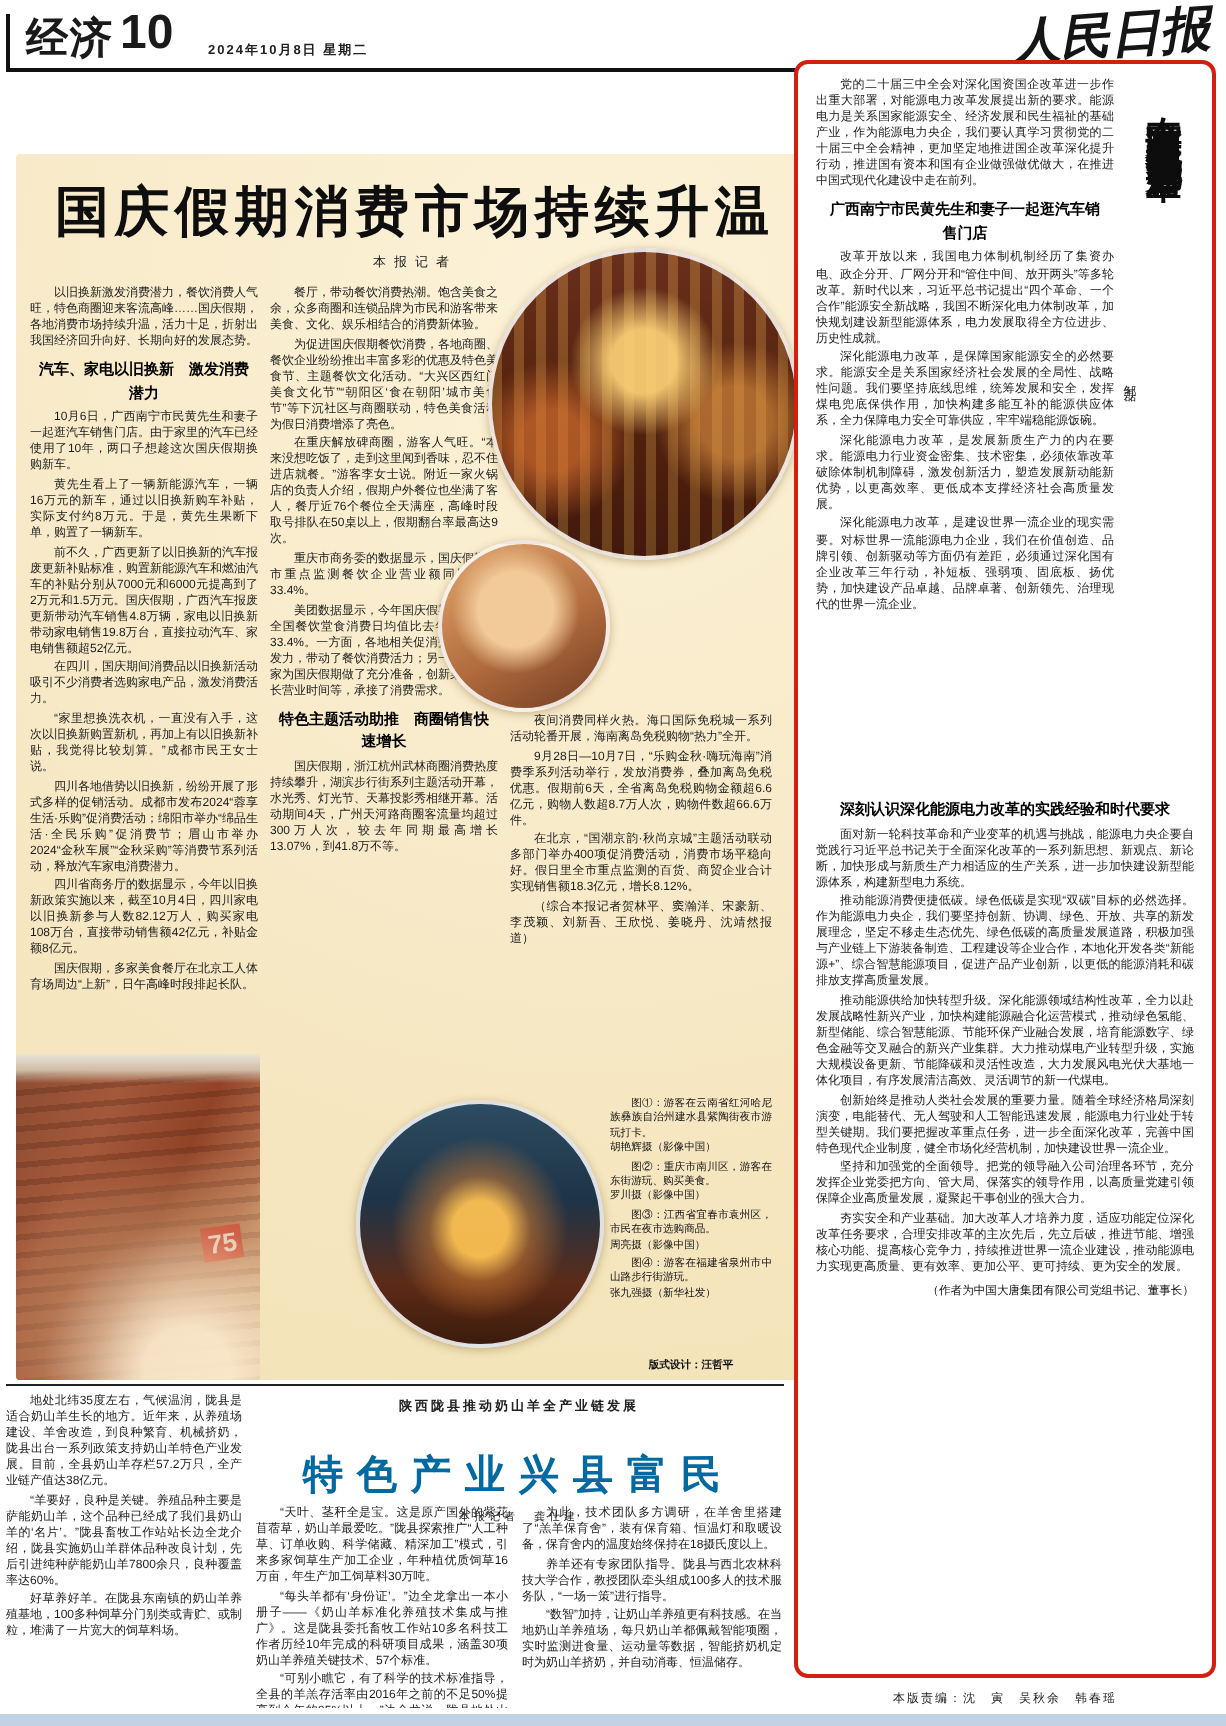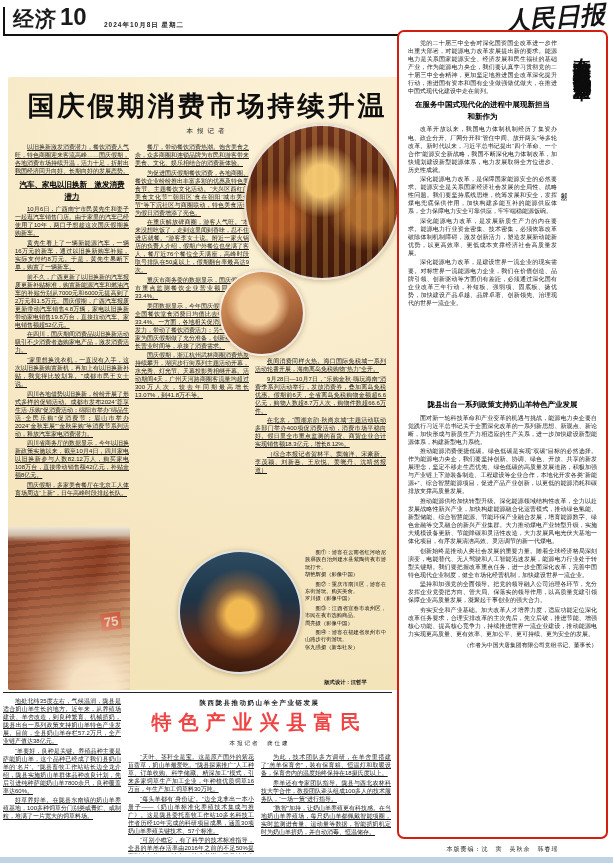--- a/index.html
+++ b/index.html
@@ -12,21 +12,21 @@
   .hdr-pagenum{position:absolute;left:60px;top:3px;font-size:24px;font-weight:bold;}
   .hdr-date{position:absolute;left:104px;top:21px;font-size:6.5px;font-weight:bold;color:#222;letter-spacing:1px;}
   .masthead{position:absolute;right:8px;top:1px;font-family:"Liberation Serif",serif;
             font-size:25px;font-weight:bold;font-style:italic;transform:rotate(-4deg);color:#151515;}
   
   #feature{position:absolute;left:8px;top:77px;width:399px;height:613px;border-radius:2px;
     background:radial-gradient(circle at 72% 12%,#fcf2d8 0%,#f7e9c6 55%,#f3e2b6 100%);}
   .f-headline{position:absolute;left:0;right:0;top:11px;text-align:center;font-size:27px;
     font-weight:bold;letter-spacing:3px;color:#0e0e0e;}
   .f-byline{position:absolute;left:0;right:0;top:50px;text-align:center;font-size:6.5px;letter-spacing:4px;color:#222;}
-  .col{position:absolute;overflow:hidden;text-decoration:underline;}
+  .col{position:absolute;overflow:hidden;}
   .body-text p{margin:0 0 1.5px;text-indent:2em;font-size:6px;line-height:1.34;text-align:justify;color:#1c1c1c;}
   .col-subhead{font-size:7.5px;font-weight:bold;text-align:center;line-height:1.55;margin:4px 2px 3px;color:#000;}
   #f-col1{left:7px;top:66px;width:114px;height:378px;}
   #f-col2{left:127px;top:66px;width:114px;height:402px;}
   #f-col3{left:247px;top:280px;width:131px;height:188px;}
   .captions{position:absolute;left:297px;top:472px;width:81px;height:128px;overflow:hidden;}
   .captions p{margin:0 0 2px;text-indent:2em;font-size:5.3px;line-height:1.4;text-align:justify;white-space:pre-line;color:#111;}
   .design-credit{position:absolute;left:297px;top:602px;width:81px;text-align:center;font-size:5.3px;font-weight:bold;color:#111;}
   .circle{position:absolute;border-radius:50%;border:2px solid rgba(255,255,255,.85);
           box-shadow:0 1px 5px rgba(140,110,50,.45);overflow:hidden;}
@@ -61,21 +61,21 @@
   .vauthor{position:absolute;left:-1px;top:148px;writing-mode:vertical-rl;text-orientation:upright;
     font-size:6.5px;letter-spacing:2px;color:#222;}
   .energy-bottom{margin-top:4px;height:412px;overflow:hidden;}
   .energy-subhead{font-size:7.5px;font-weight:bold;text-align:center;line-height:1.55;margin:4px 4px 3px;color:#000;}
   .attribution{text-align:right;font-size:5.8px;margin-top:3px;color:#111;}
   
   .goat-rule{position:absolute;left:3px;top:692px;width:389px;height:1px;background:#222;}
   #g-col1{left:3px;top:697px;width:118px;height:157px;}
   .g-head{position:absolute;left:128px;top:699px;width:263px;text-align:center;}
   .g-kicker{font-size:6.5px;letter-spacing:1.5px;font-weight:bold;color:#222;}
-  .g-headline{font-family:"Liberation Serif",serif;font-size:20px;font-weight:bold;letter-spacing:7px;margin-top:1px;color:#ef4444;}
+  .g-headline{font-family:"Liberation Serif",serif;font-size:20px;font-weight:bold;letter-spacing:7px;margin-top:16px;color:#0369a1;}
   .g-byline{font-size:5.5px;letter-spacing:2px;margin-top:4px;color:#222;}
   #g-col2{left:128px;top:753px;width:126px;height:101px;}
   #g-col3{left:261px;top:753px;width:130px;height:101px;}
   
   .editors{position:absolute;left:397px;top:845px;width:211px;text-align:center;font-size:6px;letter-spacing:1px;color:#222;}
   .bottom-strip{position:absolute;left:0;top:857px;width:613px;height:6px;background:#c0d3e4;}
 </style>
 </head>
 <body>
 
@@ -112,20 +112,21 @@
     </div>
 
     <div id="f-col2" class="col body-text">
       <div>
           <p>餐厅，带动餐饮消费热潮。饱含美食之余，众多商圈和连锁品牌为市民和游客带来美食、文化、娱乐相结合的消费新体验。</p>
           <p>为促进国庆假期餐饮消费，各地商圈、餐饮企业纷纷推出丰富多彩的优惠及特色美食节、主题餐饮文化活动。“大兴区西红门美食文化节”“朝阳区‘食在朝阳’城市美食节”等下沉社区与商圈联动，特色美食活动为假日消费增添了亮色。</p>
           <p>在重庆解放碑商圈，游客人气旺。“本来没想吃饭了，走到这里闻到香味，忍不住进店就餐。”游客李女士说。附近一家火锅店的负责人介绍，假期户外餐位也坐满了客人，餐厅近76个餐位全天满座，高峰时段取号排队在50桌以上，假期翻台率最高达9次。</p>
           <p>重庆市商务委的数据显示，国庆假期全市重点监测餐饮企业营业额同比增长33.4%。</p>
           <p>美团数据显示，今年国庆假期前四天，全国餐饮堂食消费日均值比去年同期增长33.4%。一方面，各地相关促消费政策协同发力，带动了餐饮消费活力；另一方面，商家为国庆假期做了充分准备，创新菜品、延长营业时间等，承接了消费需求。</p>
         </div>
+      <div class="col-subhead">特色主题活动助推　商圈销售快速增长</div>
       <div>
           <p>国庆假期，浙江杭州武林商圈消费热度持续攀升，湖滨步行街系列主题活动开幕，水光秀、灯光节、天幕投影秀相继开幕。活动期间4天，广州天河路商圈客流量均超过300万人次，较去年同期最高增长13.07%，到41.8万不等。</p>
         </div>
     </div>
 
     <div id="f-col3" class="col body-text">
       <div>
           <p>夜间消费同样火热。海口国际免税城一系列活动轮番开展，海南离岛免税购物“热力”全开。</p>
           <p>9月28日—10月7日，“乐购金秋·嗨玩海南”消费季系列活动举行，发放消费券，叠加离岛免税优惠。假期前6天，全省离岛免税购物金额超6.6亿元，购物人数超8.7万人次，购物件数超66.6万件。</p>
           <p>在北京，“国潮京韵·秋尚京城”主题活动联动多部门举办400项促消费活动，消费市场平稳向好。假日里全市重点监测的百货、商贸企业合计实现销售额18.3亿元，增长8.12%。</p>
@@ -150,35 +151,35 @@
         <p>图④：游客在福建省泉州市中山路步行街游玩。
 张九强摄（新华社发）</p>
       </div>
     <div class="design-credit">版式设计：汪哲平</div>
   </div>
 
   <div id="energy">
     <div class="energy-top">
       <div class="energy-main body-text">
         <p>党的二十届三中全会对深化国资国企改革进一步作出重大部署，对能源电力改革发展提出新的要求。能源电力是关系国家能源安全、经济发展和民生福祉的基础产业，作为能源电力央企，我们要认真学习贯彻党的二十届三中全会精神，更加坚定地推进国企改革深化提升行动，推进国有资本和国有企业做强做优做大，在推进中国式现代化建设中走在前列。</p>
-        <div class="energy-subhead">在服务中国式现代化的进程中展现新担当和新作为</div>
+        <div class="energy-subhead">广西南宁市民黄先生和妻子一起逛汽车销售门店</div>
         <div>
             <p>改革开放以来，我国电力体制机制经历了集资办电、政企分开、厂网分开和“管住中间、放开两头”等多轮改革。新时代以来，习近平总书记提出“四个革命、一个合作”能源安全新战略，我国不断深化电力体制改革，加快规划建设新型能源体系，电力发展取得全方位进步、历史性成就。</p>
             <p>深化能源电力改革，是保障国家能源安全的必然要求。能源安全是关系国家经济社会发展的全局性、战略性问题。我们要坚持底线思维，统筹发展和安全，发挥煤电兜底保供作用，加快构建多能互补的能源供应体系，全力保障电力安全可靠供应，牢牢端稳能源饭碗。</p>
             <p>深化能源电力改革，是发展新质生产力的内在要求。能源电力行业资金密集、技术密集，必须依靠改革破除体制机制障碍，激发创新活力，塑造发展新动能新优势，以更高效率、更低成本支撑经济社会高质量发展。</p>
             <p>深化能源电力改革，是建设世界一流企业的现实需要。对标世界一流能源电力企业，我们在价值创造、品牌引领、创新驱动等方面仍有差距，必须通过深化国有企业改革三年行动，补短板、强弱项、固底板、扬优势，加快建设产品卓越、品牌卓著、创新领先、治理现代的世界一流企业。</p>
           </div>
       </div>
       <div class="energy-title-col">
         <div class="vtitle">奋力谱写中国式现代化能源电力新篇章</div>
         <div class="vauthor">邹磊</div>
       </div>
     </div>
     <div class="energy-bottom body-text">
-      <div class="energy-subhead">陇县出台一系列政策支持奶山羊特色产业发展</div>
+      <div class="energy-subhead">深刻认识深化能源电力改革的实践经验和时代要求</div>
       <div>
           <p>面对新一轮科技革命和产业变革的机遇与挑战，能源电力央企要自觉践行习近平总书记关于全面深化改革的一系列新思想、新观点、新论断，加快形成与新质生产力相适应的生产关系，进一步加快建设新型能源体系，构建新型电力系统。</p>
           <p>推动能源消费便捷低碳。绿色低碳是实现“双碳”目标的必然选择。作为能源电力央企，我们要坚持创新、协调、绿色、开放、共享的新发展理念，坚定不移走生态优先、绿色低碳的高质量发展道路，积极加强与产业链上下游装备制造、工程建设等企业合作，本地化开发各类“新能源+”、综合智慧能源项目，促进产品产业创新，以更低的能源消耗和碳排放支撑高质量发展。</p>
           <p>推动能源供给加快转型升级。深化能源领域结构性改革，全力以赴发展战略性新兴产业，加快构建能源融合化运营模式，推动绿色氢能、新型储能、综合智慧能源、节能环保产业融合发展，培育能源数字、绿色金融等交叉融合的新兴产业集群。大力推动煤电产业转型升级，实施大规模设备更新、节能降碳和灵活性改造，大力发展风电光伏大基地一体化项目，有序发展清洁高效、灵活调节的新一代煤电。</p>
         </div>
       <div>
           <p>创新始终是推动人类社会发展的重要力量。随着全球经济格局深刻演变，电能替代、无人驾驶和人工智能迅速发展，能源电力行业处于转型关键期。我们要把握改革重点任务，进一步全面深化改革，完善中国特色现代企业制度，健全市场化经营机制，加快建设世界一流企业。</p>
           <p>坚持和加强党的全面领导。把党的领导融入公司治理各环节，充分发挥企业党委把方向、管大局、保落实的领导作用，以高质量党建引领保障企业高质量发展，凝聚起干事创业的强大合力。</p>
           <p>夯实安全和产业基础。加大改革人才培养力度，适应功能定位深化改革任务要求，合理安排改革的主次先后，先立后破，推进节能、增强核心功能、提高核心竞争力，持续推进世界一流企业建设，推动能源电力实现更高质量、更有效率、更加公平、更可持续、更为安全的发展。</p>
         </div>

